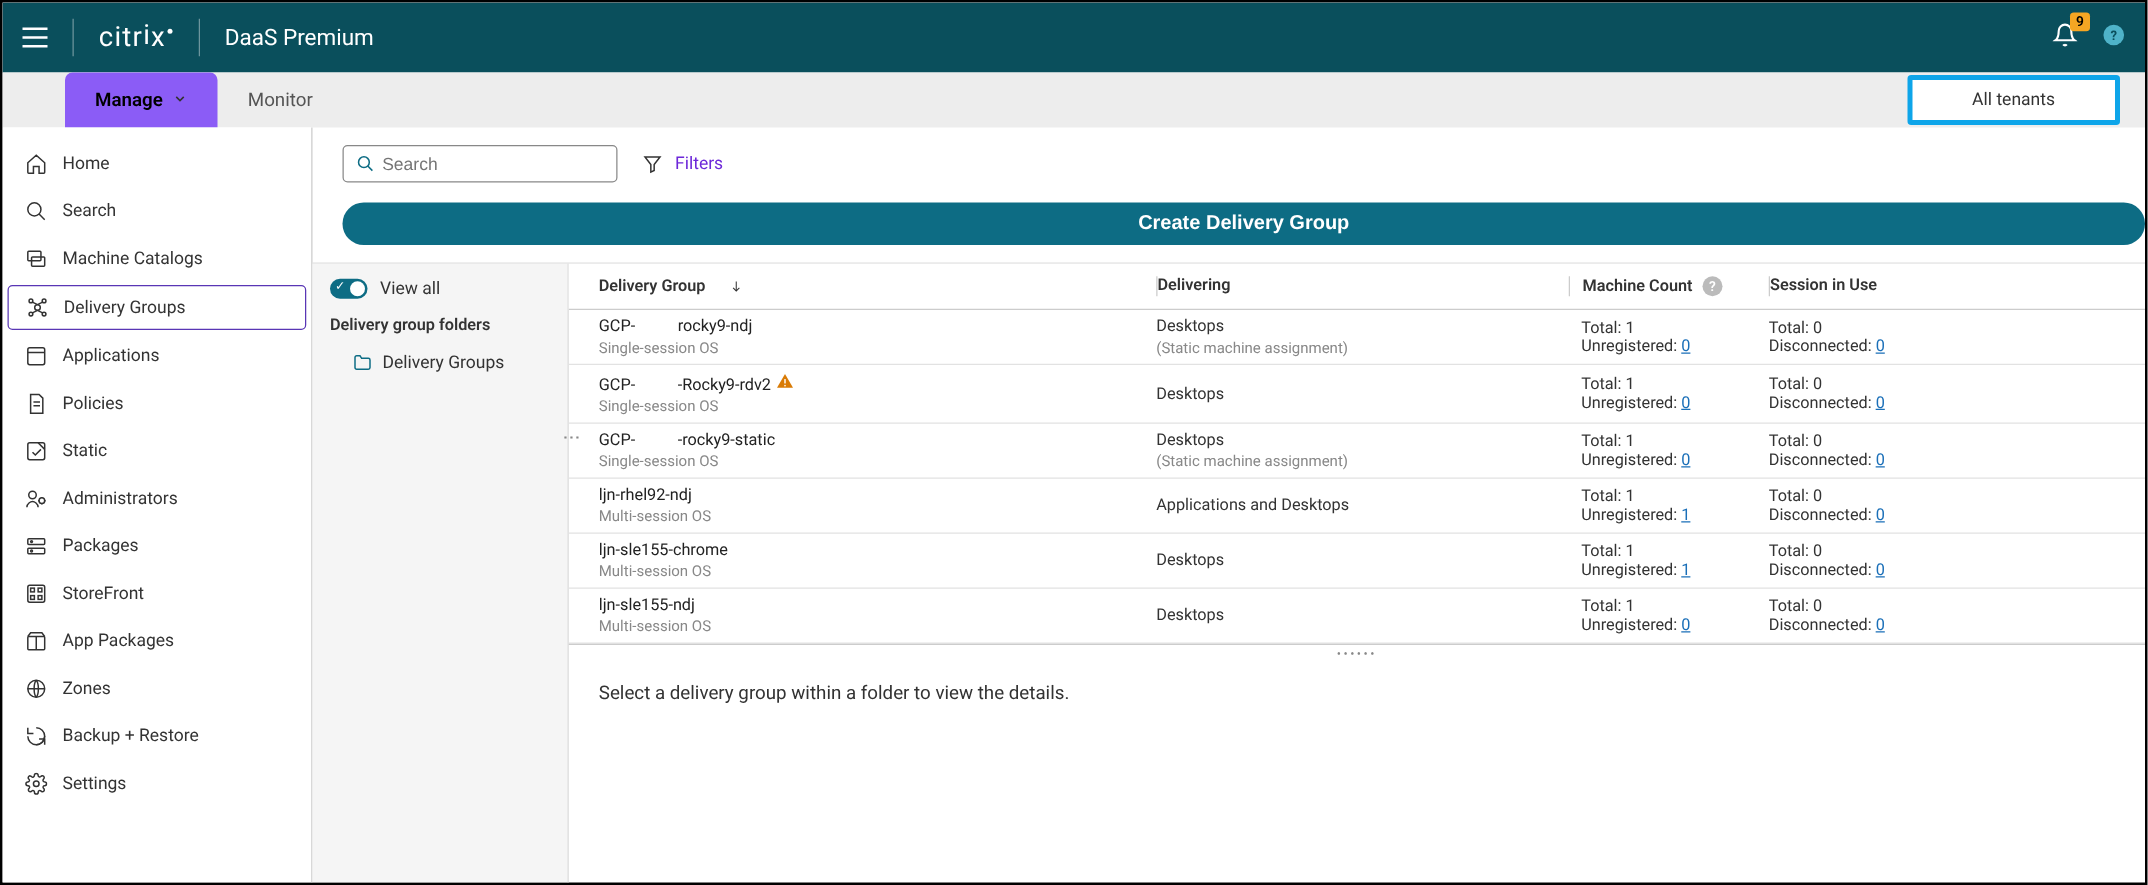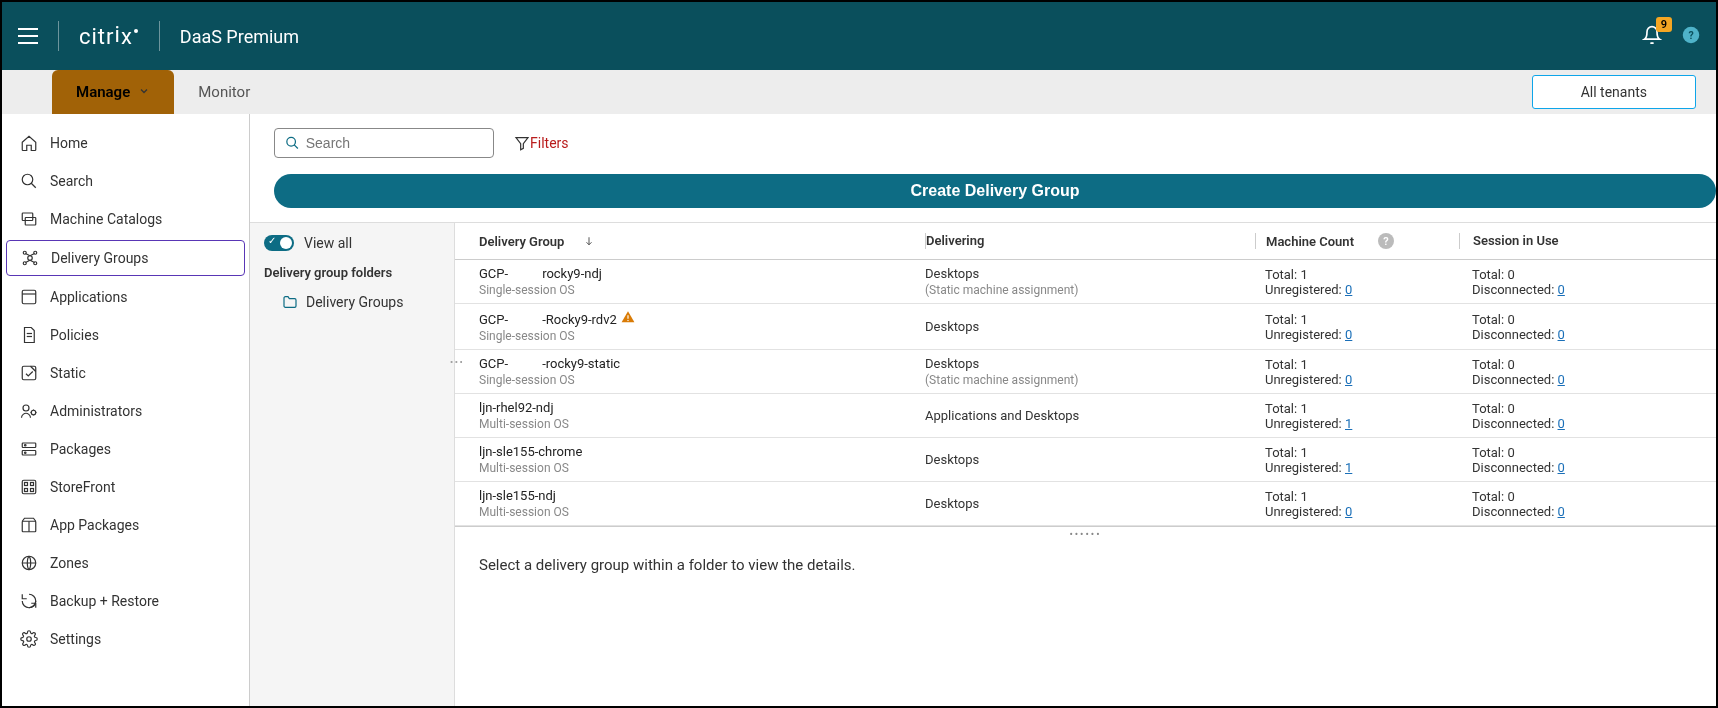--- a/index.html
+++ b/index.html
@@ -9,21 +9,21 @@
     color: #333;
     background: #fff;
     width: 1718px;
     height: 708px;
     border: 2px solid #000;
     position: relative;
     overflow: hidden;
   }
   .topbar {
     background: #0a4f5c;
-    height: 68px;
+    height: 56px;
     display: flex;
     align-items: center;
     padding: 0 16px;
     color: #fff;
   }
   .hamburger { width: 20px; height: 16px; cursor: pointer; display:flex; flex-direction:column; justify-content:space-between; }
   .hamburger span { display:block; height:2px; background:#fff; }
   .vline { width:1px; height:30px; background: rgba(255,255,255,0.4); margin: 0 20px; }
   .brand { font-size: 22px; letter-spacing:1px; display:flex; align-items:center; }
   .brand .dot { display:inline-block; width:4px; height:4px; background:#fff; border-radius:50%; margin:0 1px 10px 1px; }
@@ -43,32 +43,32 @@
     padding-left: 50px;
   }
   .tab {
     display:flex; align-items:center;
     padding: 0 24px;
     color:#555;
     cursor:pointer;
     font-size:15px;
   }
   .tab.active {
-    background:#a16207;
+    background:#8b5cf6;
     color:#000;
     font-weight:600;
     border-top-left-radius:6px;
     border-top-right-radius:6px;
   }
   .tab .chev { margin-left:8px; }
   .tenants {
     margin-left:auto;
     margin-right: 20px;
     align-self:center;
-    border:1px solid #0ea5e9;
+    border:4px solid #0ea5e9;
     background:#fff;
     padding:8px 48px;
     border-radius:3px;
     font-size:14px;
   }
   .body {
     display:flex;
     height: calc(100% - 100px);
   }
   .sidebar {
@@ -108,21 +108,21 @@
     display:flex;
     align-items:center;
     border:1px solid #888;
     border-radius:4px;
     padding:4px 10px;
     width:220px;
   }
   .search-box input {
     border:none; outline:none; font-size:14px; width:100%; padding:2px 6px;
   }
-  .filters { display:flex; align-items:center; gap:0; cursor:pointer; color:#b91c1c; }
+  .filters { display:flex; align-items:center; gap:10px; cursor:pointer; color:#6d28d9; }
   .create-btn {
     margin: 6px 0 14px 24px;
     background:#0d6c84;
     color:#fff;
     border:none;
     border-radius:20px;
     padding:8px 18px;
     font-size:16px;
     font-weight:600;
     cursor:pointer;
@@ -152,22 +152,22 @@
     display:flex;
     border-bottom:1px solid #ccc;
     padding:10px 0;
     font-weight:600;
     font-size:13px;
     color:#333;
     background:#fff;
   }
   .col-dg { width:470px; padding-left:24px; display:flex; align-items:center; gap:20px;}
   .col-del { width:330px; border-left:1px solid #ccc;}
-  .col-mc { width:160px; padding-left:10px; border-left:1px solid #ccc; display:flex; align-items:center; gap:24px;}
-  .col-su { flex:1; padding-left:13px; border-left:1px solid #ccc;margin-left:44px;}
+  .col-mc { width:160px; padding-left:10px; border-left:1px solid #ccc; display:flex; align-items:center; gap:8px;}
+  .col-su { flex:1; padding-left:0; border-left:1px solid #ccc;}
   .row {
     display:flex;
     border-bottom:1px solid #e2e2e2;
     padding:6px 0;
     font-size:13px;
     align-items:center;
   }
   .row .col-dg { display:block; }
   .row .col-del, .row .col-mc, .row .col-su { border:none; }
   .dg-name { color:#222; }

